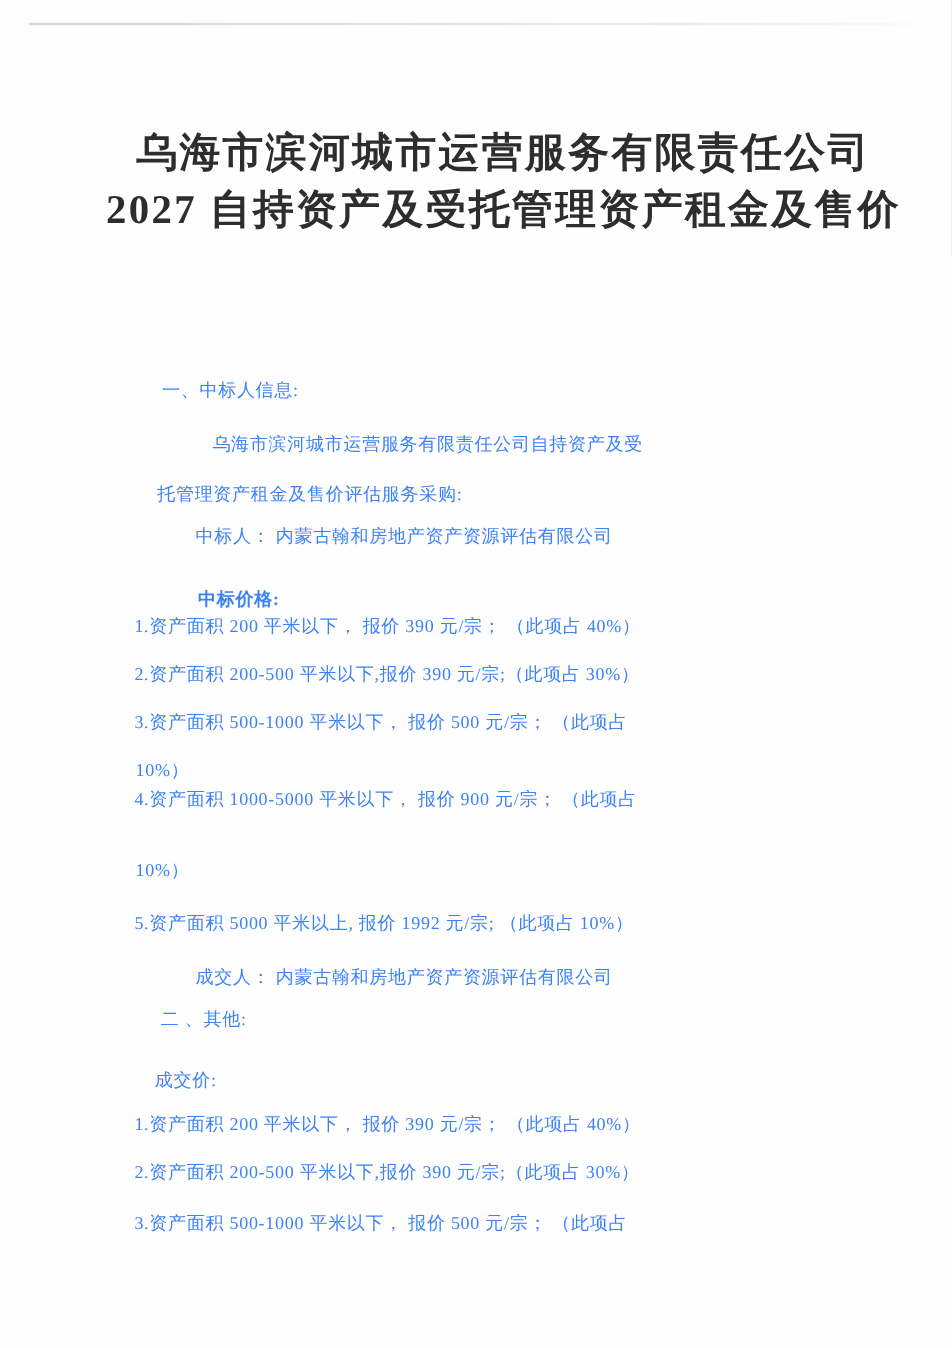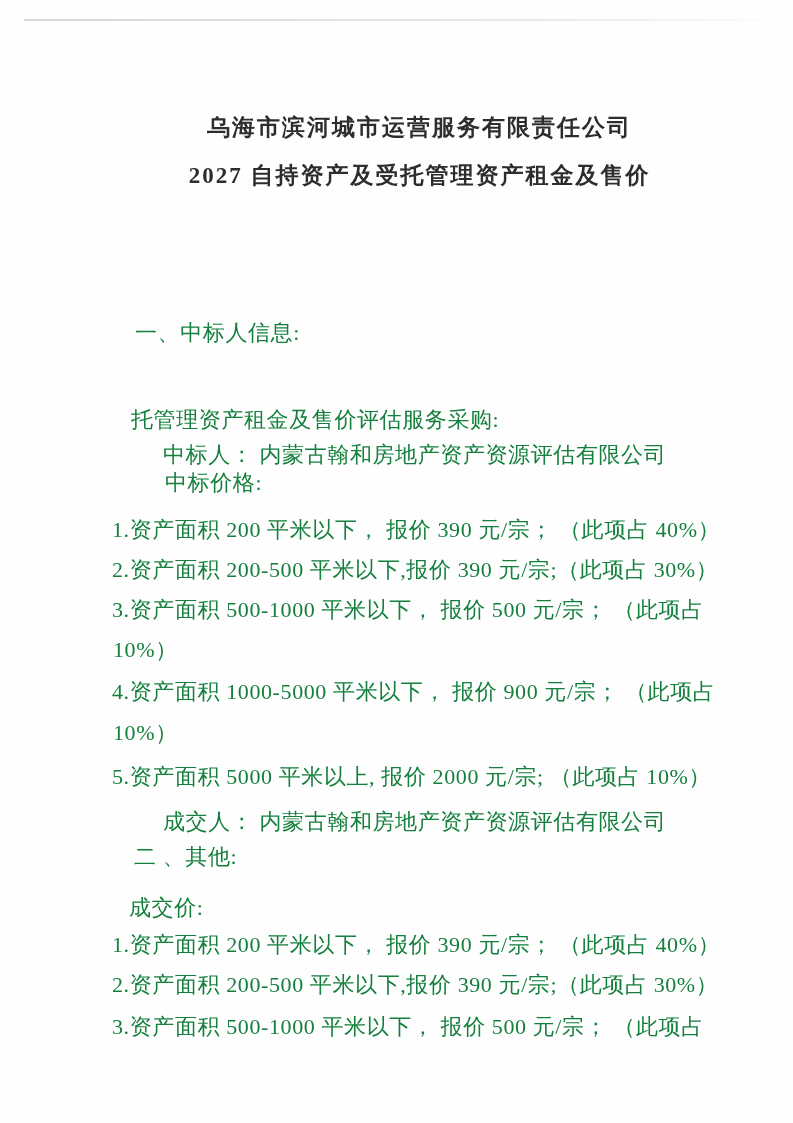--- a/index.html
+++ b/index.html
@@ -24,59 +24,60 @@
     height: 2px;
     background: linear-gradient(to right, #d7d7d7, #e3e3e3 45%, #ececec 75%, rgba(240,240,240,0));
     border-radius: 1px;
   }
   .title-block {
     position: absolute;
     top: 104px;
     left: 0;
     right: 0;
     text-align: center;
-    font-size: 23px;
+    font-size: 34px;
     font-weight: 700;
     line-height: 48px;
     color: #2d2d2d;
     letter-spacing: 2px;
     padding-left: 46px;
   }
   .bl {
     position: absolute;
-    font-size: 22px;
+    font-size: 15px;
     line-height: 30px;
     white-space: nowrap;
-    color: #15803d;
+    color: #3b82f6;
     letter-spacing: 0.6px;
   }
 </style>
 </head>
 <body>
 
 <div class="page">
 
   <div class="scan-line"></div>
 
   <div class="title-block">
     <div>乌海市滨河城市运营服务有限责任公司</div>
     <div>2027 自持资产及受托管理资产租金及售价</div>
   </div>
 
   <p class="bl" style="left:135px; top:296px;">一、中标人信息:</p>
+  <p class="bl" style="left:177px; top:341px;">乌海市滨河城市运营服务有限责任公司自持资产及受</p>
   <p class="bl" style="left:131px; top:383px;">托管理资产租金及售价评估服务采购:</p>
   <p class="bl" style="left:163px; top:418px;">中标人： 内蒙古翰和房地产资产资源评估有限公司</p>
-  <p class="bl" style="left:165px; top:446px;">中标价格:</p>
+  <p class="bl" style="left:165px; top:470px;font-weight:bold;">中标价格:</p>
   <p class="bl" style="left:112px; top:493px;">1.资产面积 200 平米以下， 报价 390 元/宗； （此项占 40%）</p>
   <p class="bl" style="left:112px; top:533px;">2.资产面积 200-500 平米以下,报价 390 元/宗;（此项占 30%）</p>
   <p class="bl" style="left:112px; top:573px;">3.资产面积 500-1000 平米以下， 报价 500 元/宗； （此项占</p>
   <p class="bl" style="left:113px; top:613px;">10%）</p>
-  <p class="bl" style="left:112px; top:655px;">4.资产面积 1000-5000 平米以下， 报价 900 元/宗； （此项占</p>
+  <p class="bl" style="left:112px; top:637px;">4.资产面积 1000-5000 平米以下， 报价 900 元/宗； （此项占</p>
   <p class="bl" style="left:113px; top:696px;">10%）</p>
-  <p class="bl" style="left:112px; top:740px;">5.资产面积 5000 平米以上, 报价 2000 元/宗; （此项占 10%）</p>
+  <p class="bl" style="left:112px; top:740px;">5.资产面积 5000 平米以上, 报价 1992 元/宗; （此项占 10%）</p>
   <p class="bl" style="left:134px; top:820px;">二 、其他:</p>
   <p class="bl" style="left:163px; top:785px;">成交人： 内蒙古翰和房地产资产资源评估有限公司</p>
   <p class="bl" style="left:129px; top:871px;">成交价:</p>
   <p class="bl" style="left:112px; top:908px;">1.资产面积 200 平米以下， 报价 390 元/宗； （此项占 40%）</p>
   <p class="bl" style="left:112px; top:948px;">2.资产面积 200-500 平米以下,报价 390 元/宗;（此项占 30%）</p>
   <p class="bl" style="left:112px; top:990px;">3.资产面积 500-1000 平米以下， 报价 500 元/宗； （此项占</p>
 
 </div>
 
 </body></html>

